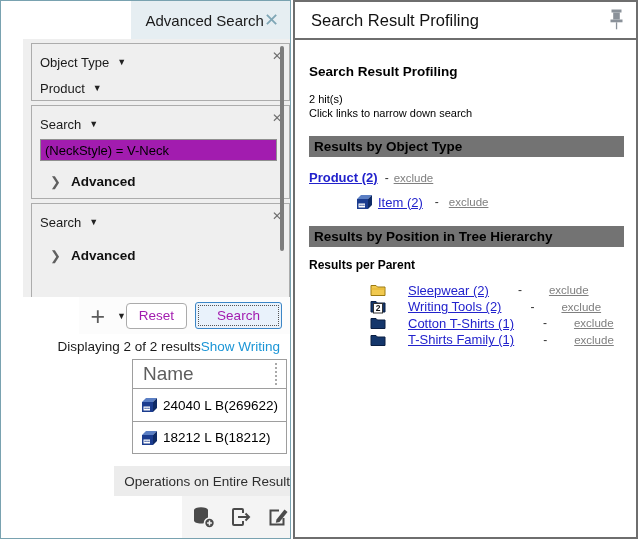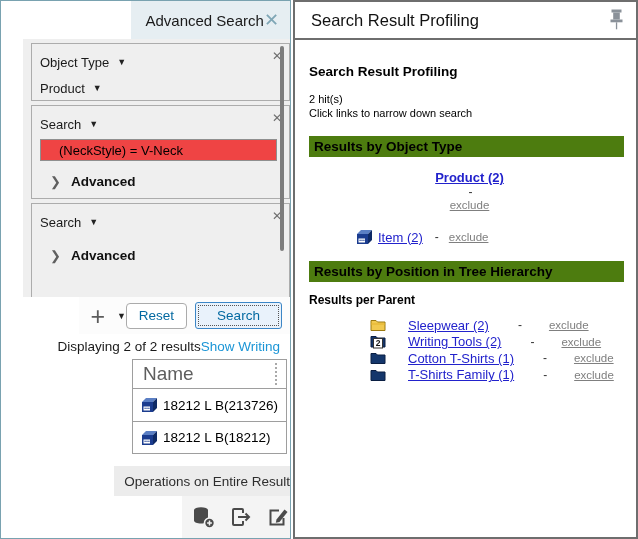--- a/index.html
+++ b/index.html
@@ -15,34 +15,34 @@
   .as-title { flex:1; font-size:15px; color:#1A1A1A; }
   .as-close { color:#7FA6B5; font-size:18px; line-height:1; cursor:pointer; }
 
   .criteria-area { flex:0 0 258px; background:#EFEFEF; overflow:hidden; position:relative;
     padding:4px 0 0 8px; }
   .card { width:259px; border:1px solid #ACACAC; background:#EFEFEF; margin-bottom:4px;
     padding:5px 8px 7px 8px; position:relative; }
   .card-close { position:absolute; top:5px; right:7px; color:#6F6F6F; font-size:12px; cursor:pointer; }
   .dd-row { height:26px; display:flex; align-items:center; gap:8px; font-size:13px; color:#1A1A1A; }
   .caret { font-size:9px; color:#222; line-height:1; }
-  .crit-input { display:block; width:237px; height:22px; border:1px solid #8F8F8F; background:#ef4444;
-    font-family:"Liberation Sans",sans-serif; font-size:13px; padding:0 18px; margin-top:2px; }
+  .crit-input { display:block; width:237px; height:22px; border:1px solid #8F8F8F; background:#a21caf;
+    font-family:"Liberation Sans",sans-serif; font-size:13px; padding:0 4px; margin-top:2px; }
   .adv-row { margin:13px 0 6px 10px; display:flex; align-items:center; gap:10px; }
   .adv-chevron { color:#5F5F5F; font-size:13px; line-height:1; }
   .adv-label { font-size:13.5px; font-weight:bold; color:#111; }
   .vscroll-track { position:absolute; right:5px; top:4px; width:6px; height:248px; }
   .vscroll-thumb { position:absolute; left:1px; top:3px; width:4px; height:205px; background:#7D7D7D; border-radius:2px; }
 
   .button-row { flex:0 0 37px; background:#FCFCFC; display:flex; align-items:center;
     padding:0 8px 0 11px; }
   .plus-glyph { font-size:25px; color:#5C5C5C; line-height:20px; }
   .plus-caret { font-size:9px; color:#222; margin-left:12px; }
   .btn-spacer { flex:1; }
-  .btn { font-family:"Liberation Sans",sans-serif; font-size:13.5px; color:#0369a1; cursor:pointer; }
+  .btn { font-family:"Liberation Sans",sans-serif; font-size:13.5px; color:#a21caf; cursor:pointer; }
   .btn.reset { width:61px; height:26px; border:1px solid #ABABAB; border-radius:4px; background:#fff; margin-right:8px; }
   .btn.search { width:87px; height:27px; border:1px solid #3C86C6; border-radius:3px;
     background:#E9F2FB; outline:1px dotted #555; outline-offset:-4px; }
 
   .summary-row { flex:0 0 24px; display:flex; align-items:center; padding:0 10px 0 8px;
     font-size:13.5px; color:#1A1A1A; background:#fff; }
   .show-details { margin-left:auto; color:#1B95D6; cursor:pointer; }
 
   .results-table { margin:1px 3px 0 4px; border:1px solid #9E9E9E; background:#fff; }
   .tbl-header { height:29px; display:flex; align-items:center; padding:0 9px 0 10px;
@@ -62,28 +62,28 @@
 
   
   .right-panel { position:absolute; left:293px; top:0; width:345px; height:539px;
     border:2px solid #6E6E6E; background:#fff; display:flex; flex-direction:column; }
   .srp-titlebar { flex:0 0 38px; border-bottom:2px solid #6E6E6E; display:flex;
     align-items:center; padding:0 12px 0 16px; }
   .srp-title { flex:1; font-size:16.5px; color:#111; }
   .srp-content { padding:12px 6px 0 14px; font-size:12px; color:#000; }
   .srp-heading { font-size:13.5px; font-weight:bold; margin:12px 0 13px; }
   .srp-line { font-size:11px; line-height:14px; }
-  .sec-header { background:#4d7c0f; font-size:13.5px; font-weight:bold; color:#000;
+  .sec-header { background:#737373; font-size:13.5px; font-weight:bold; color:#000;
     padding:3px 0 3px 5px; margin:16px 6px 0 0; }
   .link { color:#2222CC; text-decoration:underline; font-size:13px; cursor:pointer; }
   .link.bold { font-weight:bold; }
   .sep { font-size:12px; color:#333; margin:0 5px 0 7px; }
   .exclude { color:#7F7F7F; font-size:11.5px; text-decoration:underline; cursor:pointer; }
-  .ot-row1 { margin-top:13px; display:flex; align-items:center;flex-direction:column; }
-  .ot-row2 { margin-top:18px; padding-left:47px; display:flex; align-items:center; gap:5px;text-align:right; }
+  .ot-row1 { margin-top:13px; display:flex; align-items:center; }
+  .ot-row2 { margin-top:9px; padding-left:47px; display:flex; align-items:center; gap:5px;text-align:right; }
   .rpp { font-size:12px; font-weight:bold; margin:11px 0 10px; }
   .h-row { padding-left:61px; display:flex; align-items:center; gap:22px; height:16.5px; }
   .icon-wrap { display:flex; flex:0 0 auto; }
 </style>
 </head>
 <body>
 
 <div class="stage">
 
   <div class="left-panel">
@@ -167,21 +167,21 @@
           <svg width="17" height="16" viewBox="0 0 17 16">
             <polygon points="1,5 5,1 16,1 12,5" fill="#5B7FC4"></polygon>
             <polygon points="12,5 16,1 16,11 12,15" fill="#0E2A66"></polygon>
             <rect x="1" y="5" width="11" height="10" fill="#1B3C8F"></rect>
             <rect x="2.5" y="9.5" width="6.5" height="4" fill="#ffffff"></rect>
             <rect x="3.5" y="10.7" width="1.2" height="1.2" fill="#1B3C8F"></rect>
             <rect x="5.4" y="10.7" width="1.2" height="1.2" fill="#1B3C8F"></rect>
             <rect x="7.3" y="10.7" width="1.2" height="1.2" fill="#1B3C8F"></rect>
           </svg>
         </span>
-        <span>18212 L B(213726)</span>
+        <span>24040 L B(269622)</span>
       </div>
       <div class="tbl-row">
         <span class="icon-wrap">
           <svg width="17" height="16" viewBox="0 0 17 16">
             <polygon points="1,5 5,1 16,1 12,5" fill="#5B7FC4"></polygon>
             <polygon points="12,5 16,1 16,11 12,15" fill="#0E2A66"></polygon>
             <rect x="1" y="5" width="11" height="10" fill="#1B3C8F"></rect>
             <rect x="2.5" y="9.5" width="6.5" height="4" fill="#ffffff"></rect>
             <rect x="3.5" y="10.7" width="1.2" height="1.2" fill="#1B3C8F"></rect>
             <rect x="5.4" y="10.7" width="1.2" height="1.2" fill="#1B3C8F"></rect>

